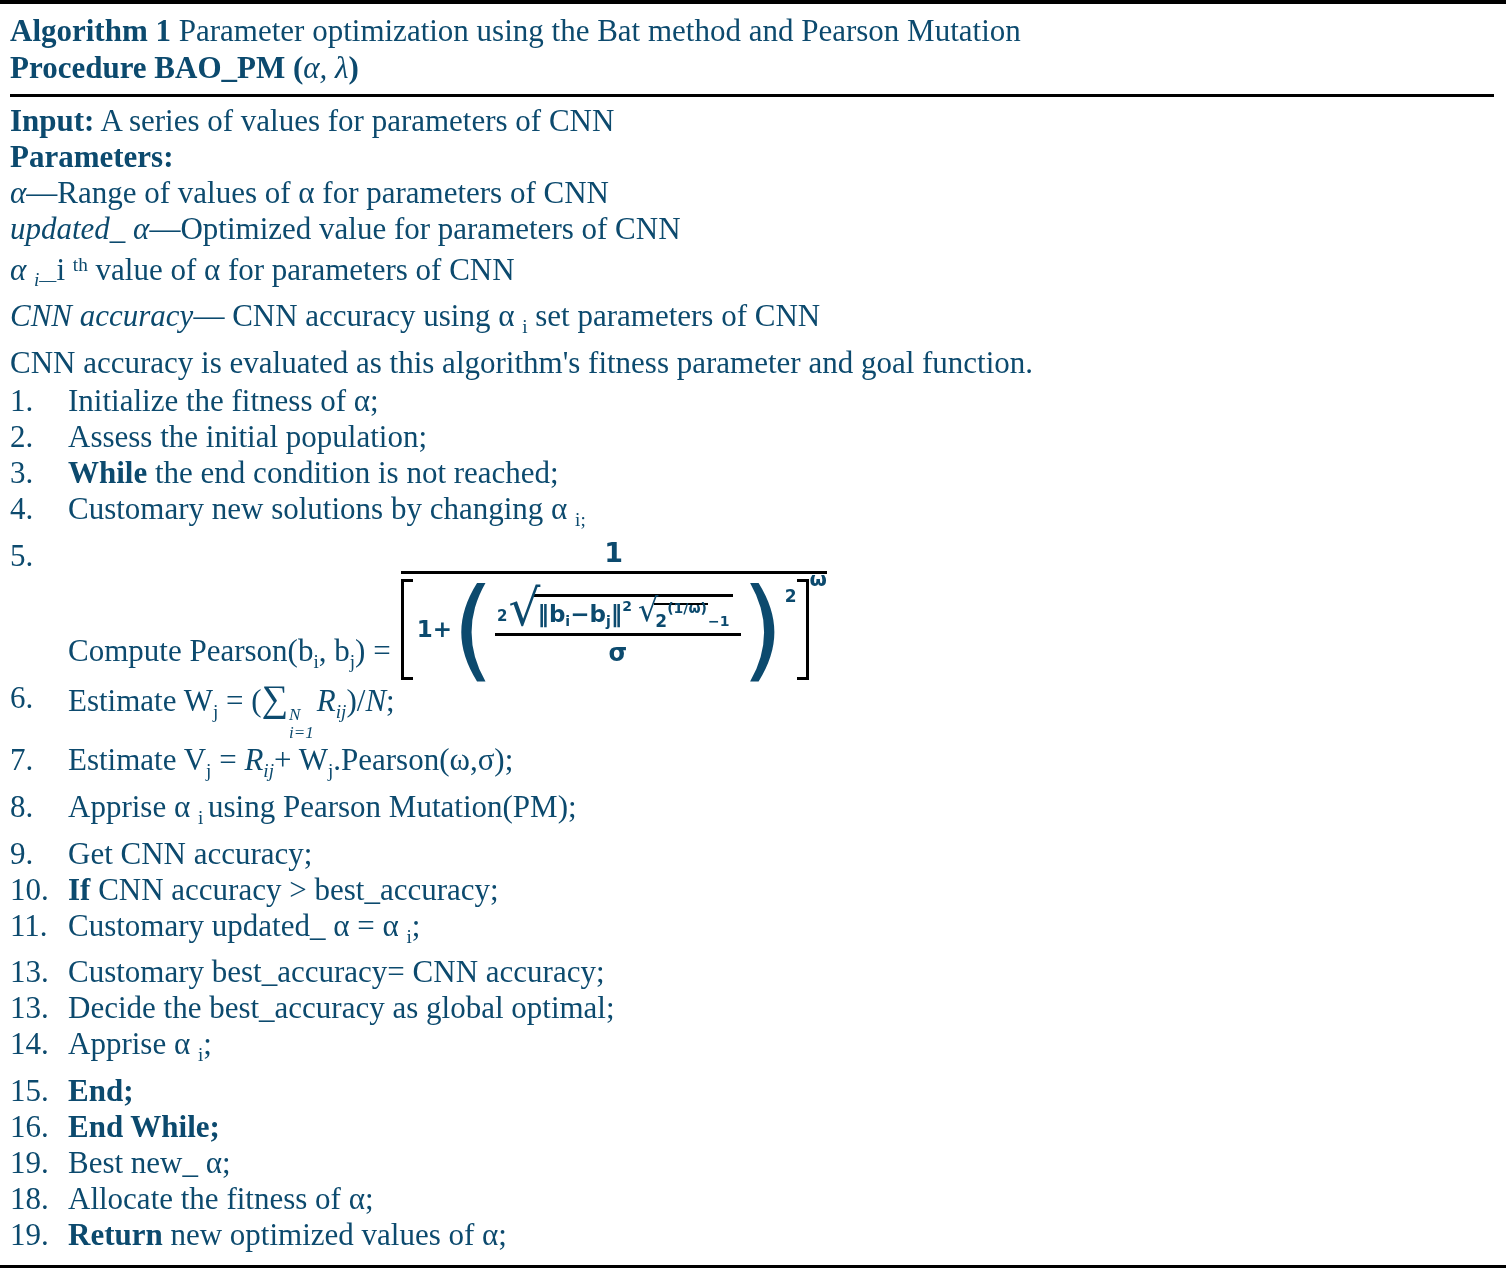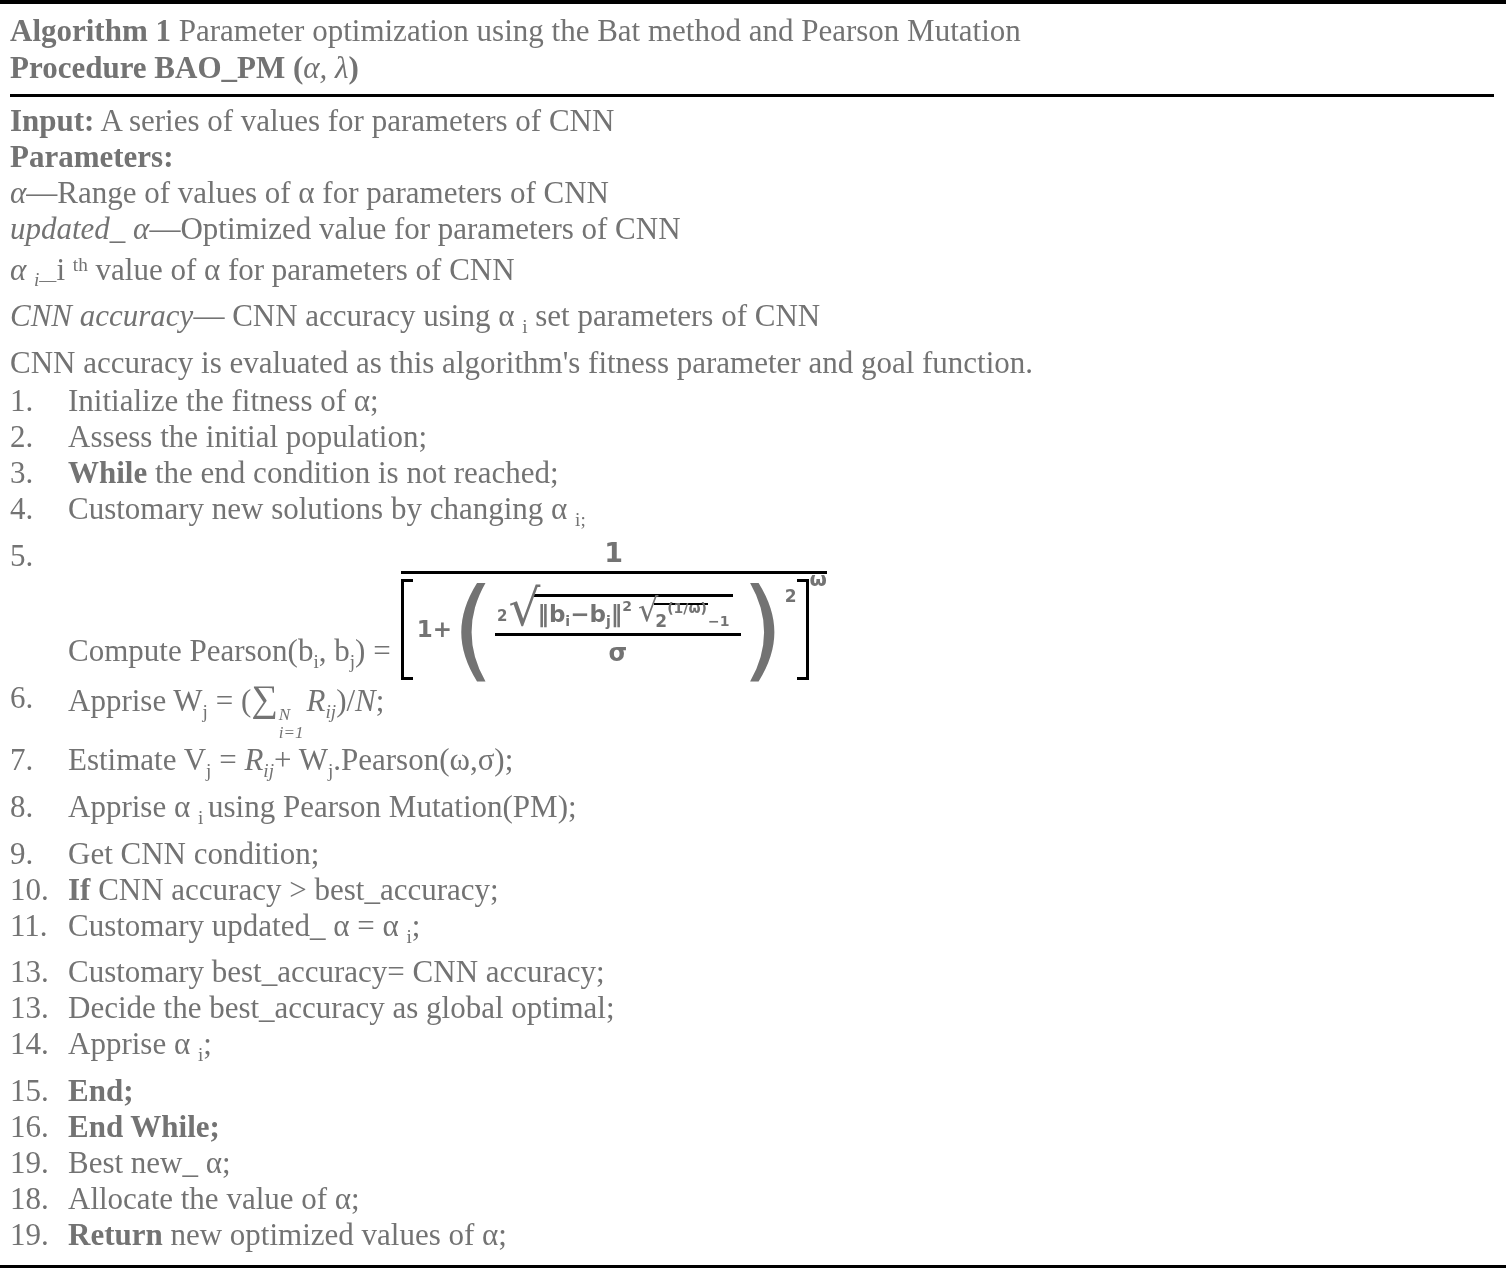--- a/index.html
+++ b/index.html
@@ -1,20 +1,20 @@
 <!DOCTYPE html>
 <html><head>
 <meta charset="utf-8">
 <style>
   html,body{margin:0;padding:0;background:#fff;}
   .page{
     width:1506px;height:1268px;box-sizing:border-box;
     border-top:4px solid #000;border-bottom:3px solid #000;
     padding:6px 12px 0 10px;overflow:hidden;
-    font-family:"Liberation Serif",serif;font-size:31px;color:#737373;
+    font-family:"Liberation Serif",serif;font-size:31px;color:#0c4a6e;
     background:#fff;
   }
   .header{border-bottom:3px solid #000;padding:2px 0 8px 0;margin-bottom:6px;}
   .hdr-line{line-height:37px;white-space:nowrap;}
   .pre-line{line-height:36px;white-space:nowrap;}
   .steps{margin-top:2px;}
   .step{display:flex;line-height:36px;}
   .step-num{width:58px;flex:none;}
   .step-content{flex:1;white-space:nowrap;}
 
@@ -130,36 +130,36 @@
             </span>
             <span class="brk-r"></span>
             <span class="bsup">ω</span>
           </span>
         </span>
       </span>
     </div>
 
     <div class="step">
       <span class="step-num">6.</span>
-      <span class="step-content"><span>Apprise W</span><span class="seg-sub">j</span><span> = (</span><span class="seg-sum">∑</span><span class="seg-stk">
+      <span class="step-content"><span>Estimate W</span><span class="seg-sub">j</span><span> = (</span><span class="seg-sum">∑</span><span class="seg-stk">
             <span>N</span>
             <span>i=1</span>
           </span><span class="seg-i">R</span><span class="seg-isub">ij</span><span>)/</span><span class="seg-i">N</span><span>;</span></span>
     </div>
     <div class="step">
       <span class="step-num">7.</span>
       <span class="step-content"><span>Estimate V</span><span class="seg-sub">j</span><span> = </span><span class="seg-i">R</span><span class="seg-isub">ij</span><span>+ W</span><span class="seg-sub">j</span><span>.Pearson(ω,σ);</span></span>
     </div>
     <div class="step">
       <span class="step-num">8.</span>
       <span class="step-content"><span>Apprise α </span><span class="seg-sub">i </span><span>using Pearson Mutation(PM);</span></span>
     </div>
     <div class="step">
       <span class="step-num">9.</span>
-      <span class="step-content"><span>Get CNN condition;</span></span>
+      <span class="step-content"><span>Get CNN accuracy;</span></span>
     </div>
     <div class="step">
       <span class="step-num">10.</span>
       <span class="step-content"><span class="seg-b">If</span><span> CNN accuracy &gt; best_accuracy;</span></span>
     </div>
     <div class="step">
       <span class="step-num">11.</span>
       <span class="step-content"><span>Customary updated_ α = α </span><span class="seg-sub">i</span><span>;</span></span>
     </div>
     <div class="step">
@@ -181,21 +181,21 @@
     <div class="step">
       <span class="step-num">16.</span>
       <span class="step-content"><span class="seg-b">End While;</span></span>
     </div>
     <div class="step">
       <span class="step-num">19.</span>
       <span class="step-content"><span>Best new_ α;</span></span>
     </div>
     <div class="step">
       <span class="step-num">18.</span>
-      <span class="step-content"><span>Allocate the value of α;</span></span>
+      <span class="step-content"><span>Allocate the fitness of α;</span></span>
     </div>
     <div class="step">
       <span class="step-num">19.</span>
       <span class="step-content"><span class="seg-b">Return</span><span> new optimized values of α;</span></span>
     </div>
 
   </div>
 </div>
 
 </body></html>

